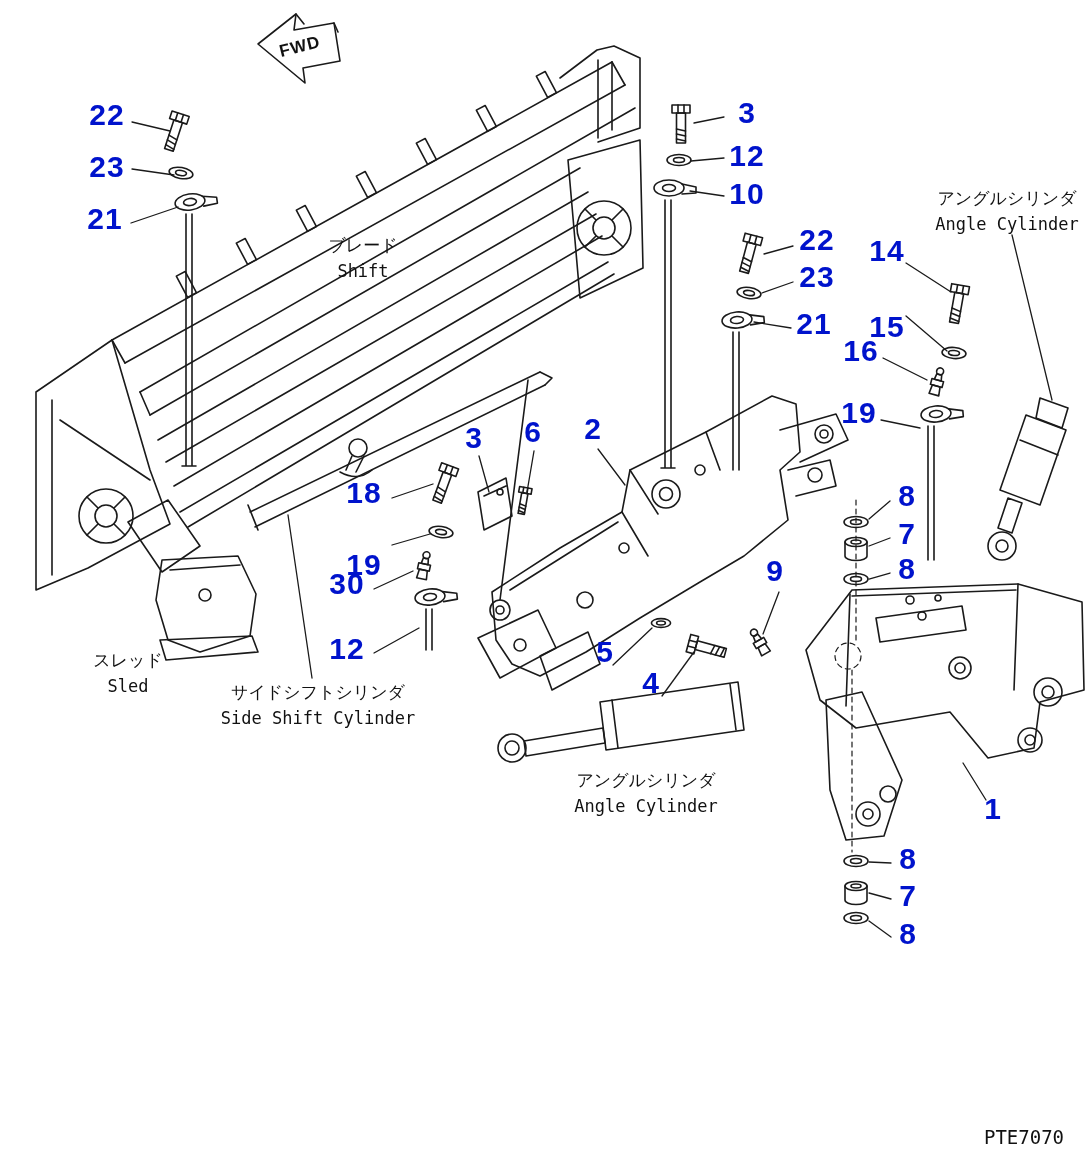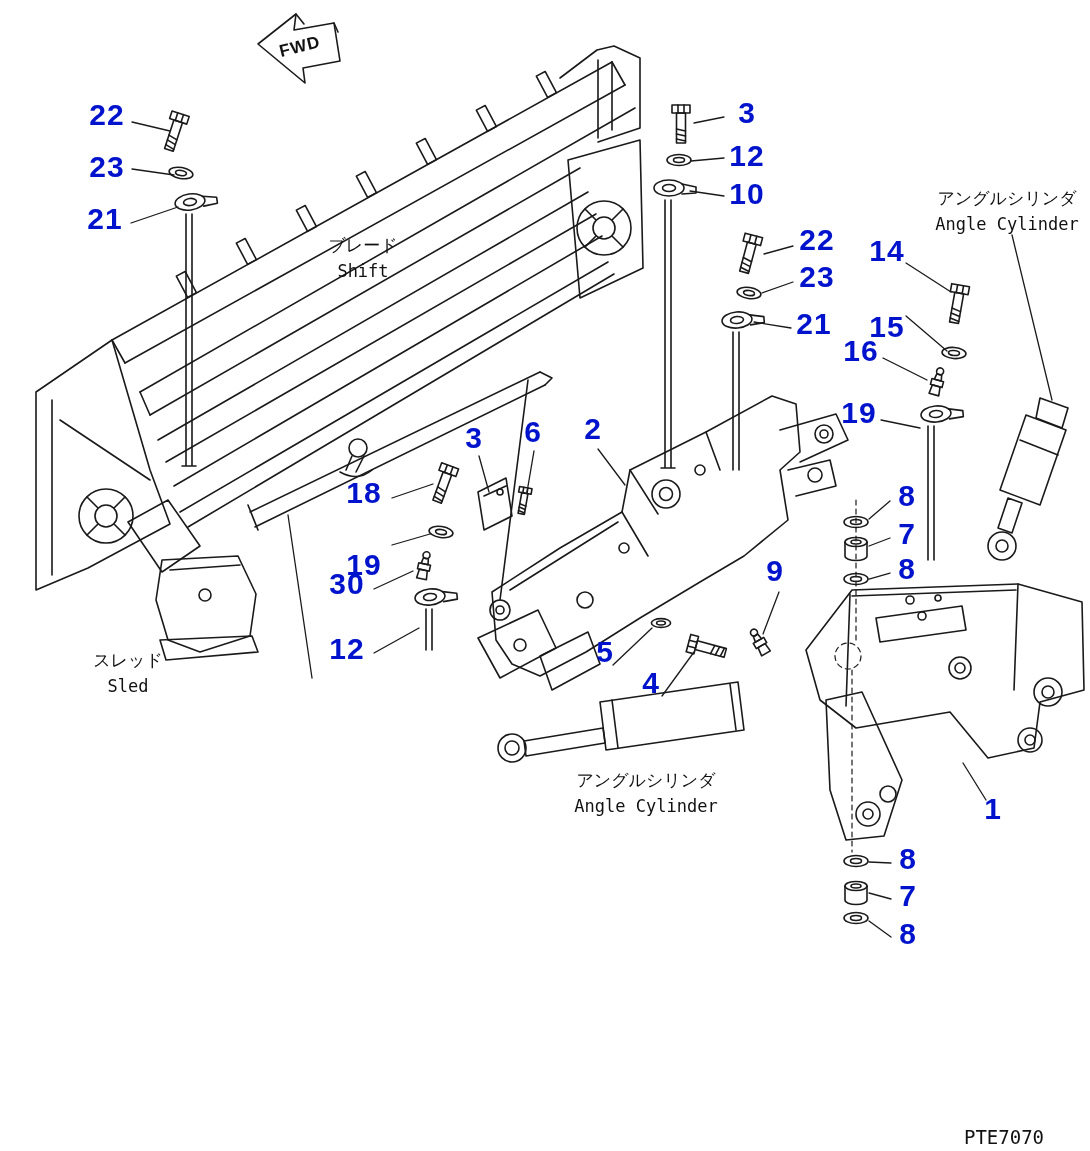--- a/index.html
+++ b/index.html
@@ -6,21 +6,21 @@
   #stage{position:relative;width:1090px;height:1151px;background:#ffffff;overflow:hidden;
          font-family:"DejaVu Sans Mono",monospace;}
   #art{position:absolute;left:0;top:0;}
   .co{position:absolute;transform:translate(-50%,-50%);color:#0013cc;
       font:bold 30px "Liberation Sans",sans-serif;letter-spacing:1px;cursor:pointer;}
   .lbl{position:absolute;transform:translate(-50%,-50%);display:flex;flex-direction:column;
        text-align:center;font:17px "DejaVu Sans Mono",monospace;color:#111;line-height:1.5;
        white-space:nowrap;}
   .fwd{position:absolute;transform:translate(-50%,-50%) rotate(-14deg);
        font:bold 17px "Liberation Sans",sans-serif;color:#111;letter-spacing:1px;}
-  .code{position:absolute;transform:translate(-50%,-50%);font:19px "DejaVu Sans Mono",monospace;color:#111;}
+  .code{position:absolute;transform:translate(-50%,-50%);font:19px "DejaVu Sans Mono",monospace;color:#111;margin-left:20px;}
   svg *{vector-effect:non-scaling-stroke;}
 </style>
 </head>
 <body>
 
 <div id="stage">
 
 <svg id="art" width="1090" height="1151" viewBox="0 0 1090 1151" fill="none" stroke="#1a1a1a" stroke-width="1.6" stroke-linecap="round" stroke-linejoin="round">
   <defs>
     <g id="bolt">
@@ -255,20 +255,24 @@
 <div class="fwd" style="left:300px;top:47px">FWD</div>
 
 <div class="lbl" style="left:363px;top:258px">
   <span>ブレード</span>
   <span>Shift</span>
 </div>
 <div class="lbl" style="left:128px;top:673px">
   <span>スレッド</span>
   <span>Sled</span>
 </div>
+<div class="lbl" style="left:318px;top:705px">
+  <span>サイドシフトシリンダ</span>
+  <span>Side Shift Cylinder</span>
+</div>
 <div class="lbl" style="left:646px;top:793px">
   <span>アングルシリンダ</span>
   <span>Angle Cylinder</span>
 </div>
 <div class="lbl" style="left:1007px;top:211px">
   <span>アングルシリンダ</span>
   <span>Angle Cylinder</span>
 </div>
 
 <div class="code" style="left:1004px;top:1137px">PTE7070</div>

